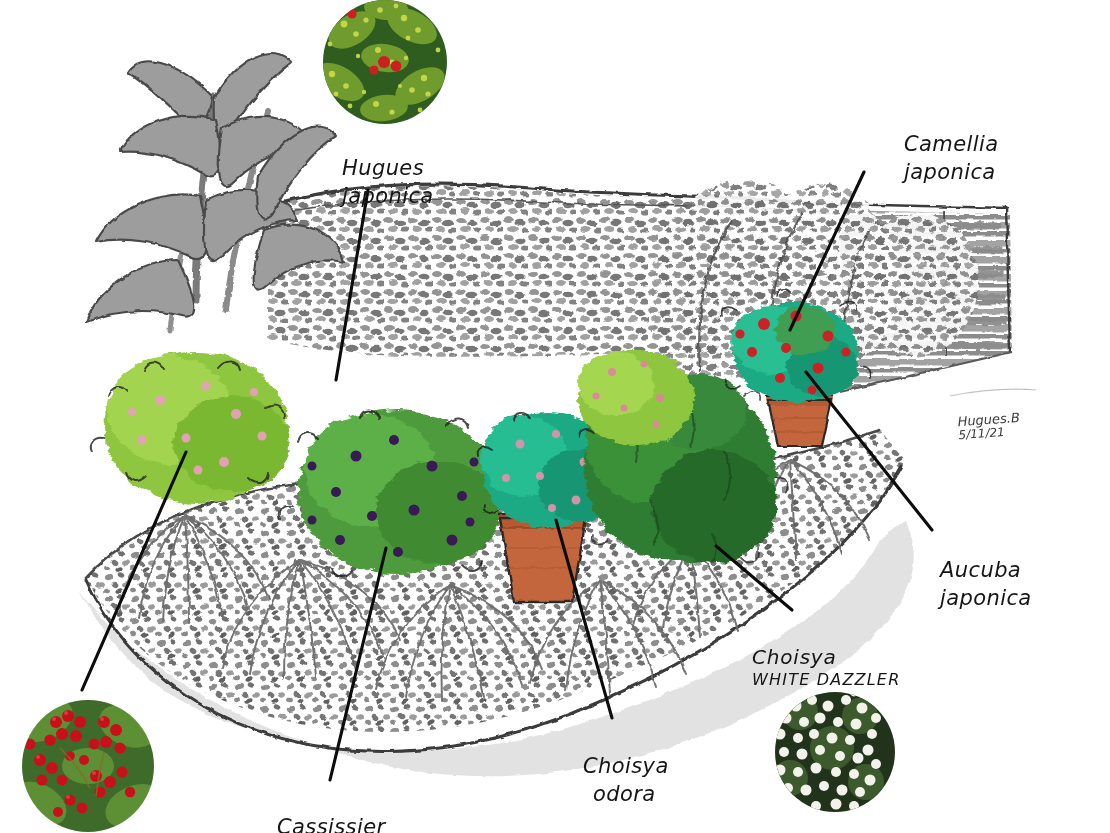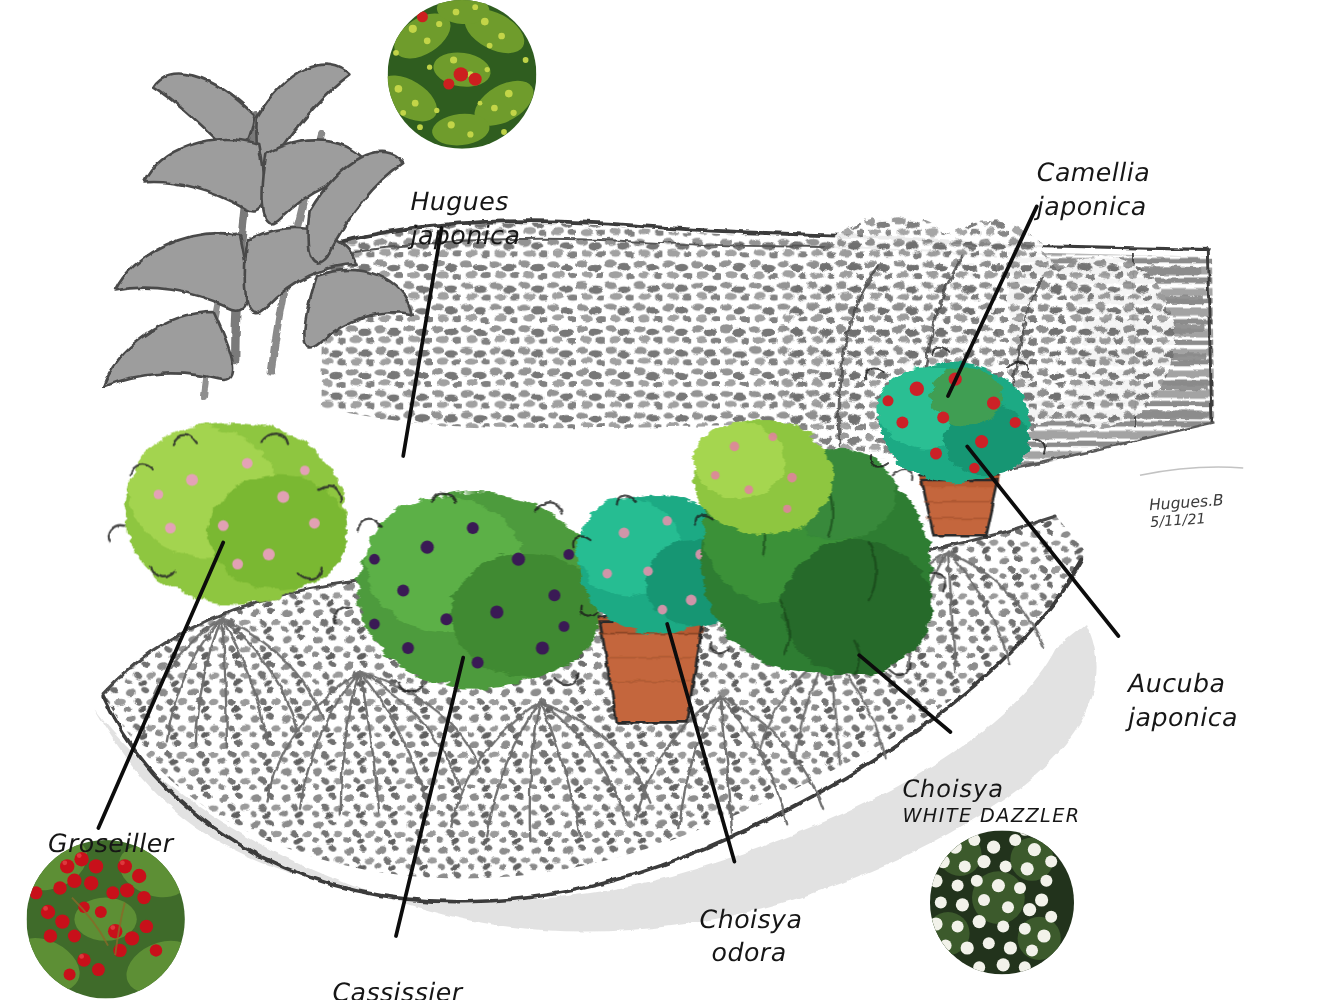--- a/index.html
+++ b/index.html
@@ -612,21 +612,21 @@
     <g>
       <path d="M950,396 C980,390 1010,388 1036,390" stroke="#888" stroke-width="1.2" fill="none" opacity="0.5"></path>
     </g>
   </svg>
 
   <div class="label" style="left:342px; top:128px;">
     <span>Hugues</span>
     <span class="l2">japonica</span>
   </div>
 
-  <div class="label" style="left:864px; top:104px;">
+  <div class="label" style="left:904px; top:104px;">
     <span>Camellia</span>
     <span class="l2">japonica</span>
   </div>
 
   <div class="label" style="left:940px; top:530px;">
     <span>Aucuba</span>
     <span class="l2">japonica</span>
   </div>
 
   <div class="label caps" style="left:752px; top:618px; text-align:left;">
@@ -636,22 +636,19 @@
 
   <div class="label" style="left:583px; top:726px;">
     <span>Choisya</span>
     <span class="l2" style="padding-left:10px;font-style:italic;">odora</span>
   </div>
 
   <div class="label" style="left:277px; top:787px;">
     <span>Cassissier</span>
   </div>
 
-  <div class="label" style="left:40px; top:663px;">
-    <span>Groseiller</span>
-  </div>
 
   <div class="signature" style="left:958px; top:398px;">
     <span>Hugues.B</span>
     <span class="sig-date">5/11/21</span>
   </div>
 
 </div>
 
 </body></html>

